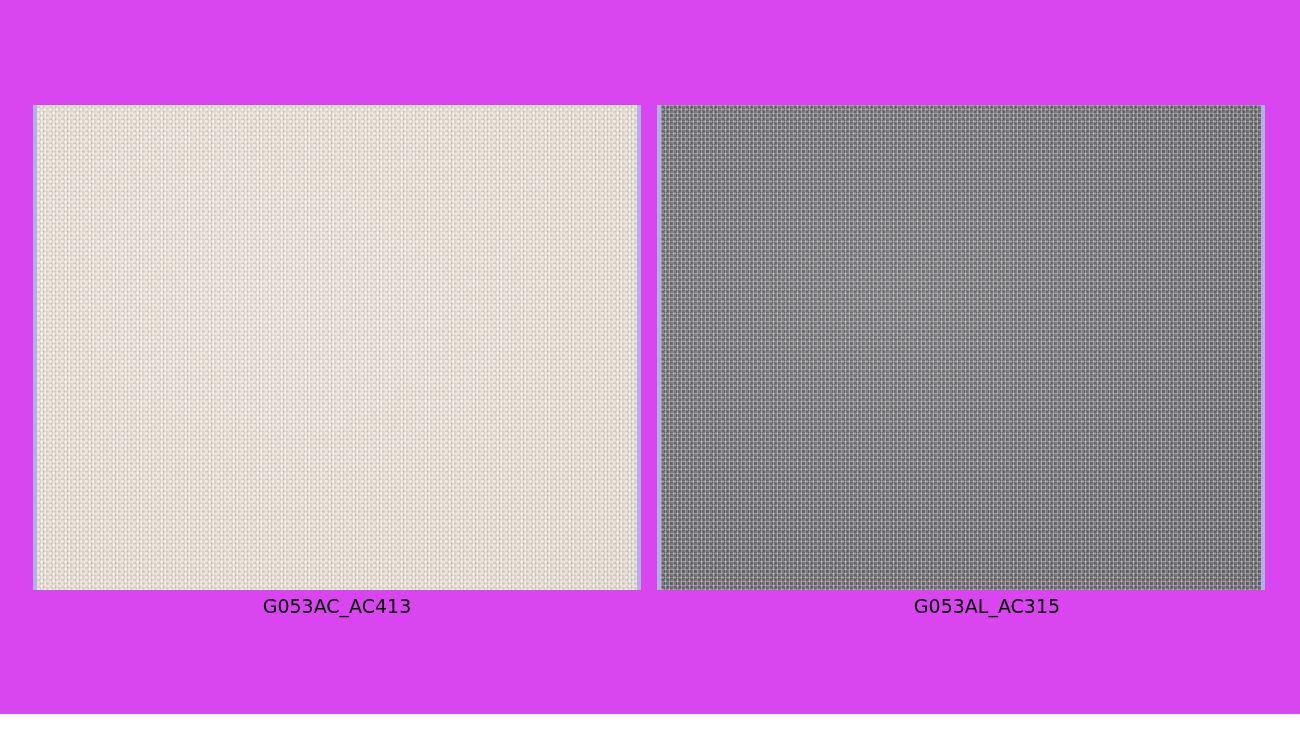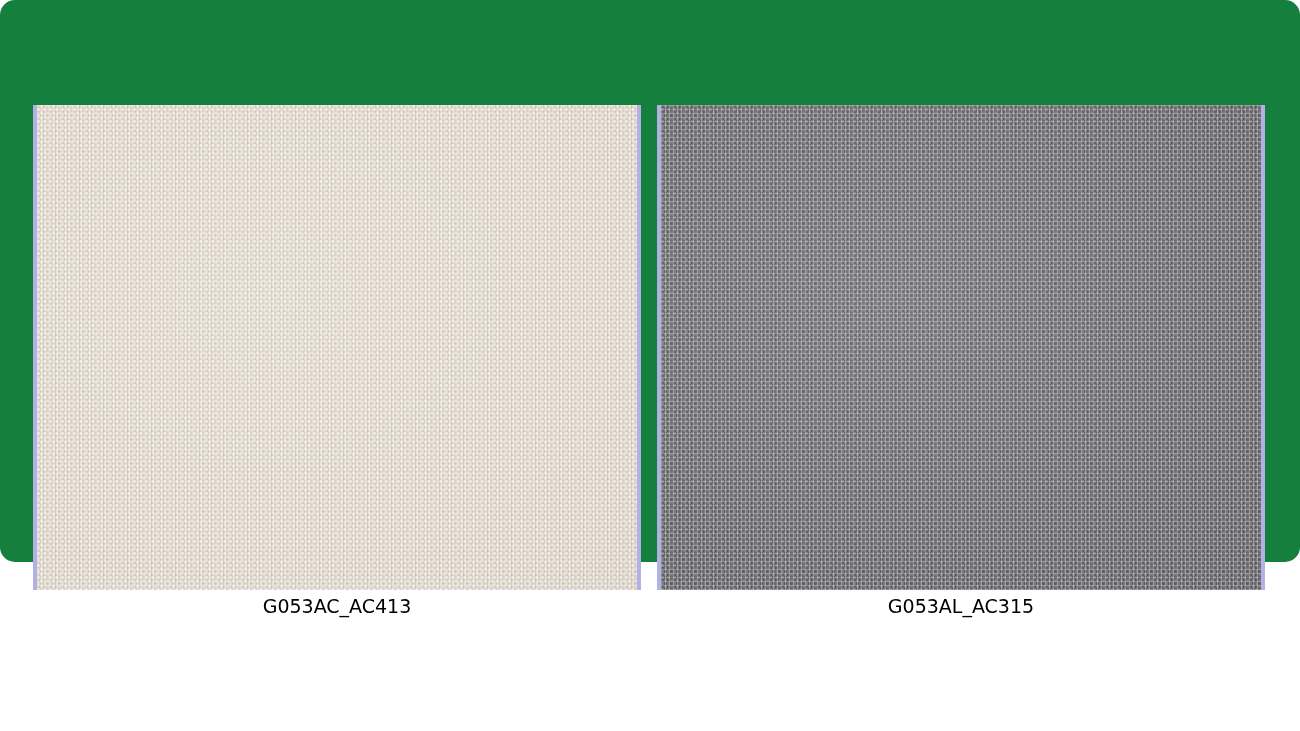--- a/index.html
+++ b/index.html
@@ -10,23 +10,22 @@
   body {
     width: 1300px;
     height: 731px;
     overflow: hidden;
     font-family: "DejaVu Sans", sans-serif;
   }
 
   .board {
     position: relative;
     width: 1300px;
-    height: 562px;
-    background: #15803d;
-    border-radius: 15px;
+    height: 714px;
+    background: #d946ef;
   }
 
   .swatch-cell {
     position: absolute;
     top: 105px;
     height: 485px;
   }
 
   .swatch-cell.left  { left: 33px;  width: 608px; }
   .swatch-cell.right { left: 657px; width: 608px; }
@@ -110,21 +109,21 @@
     position: absolute;
     top: 592px;
     height: 28px;
     line-height: 28px;
     text-align: center;
     font-size: 19px;
     color: #000000;
     white-space: nowrap;
   }
   .caption.left  { left: 33px;  width: 608px; }
-  .caption.right { left: 657px; width: 608px; }
+  .caption.right { left: 683px; width: 608px; }
 </style>
 </head>
 <body style="background: rgb(255, 255, 255);">
 
 <div class="board">
 
   <div class="swatch-cell left">
     <div class="fabric" id="fabric-left" style="border-left-color: rgb(179, 176, 230); border-right-color: rgb(179, 176, 230);">
       <div class="base" id="base-left" style="background: rgb(236, 227, 214);"></div>
       <div class="weave"></div>

